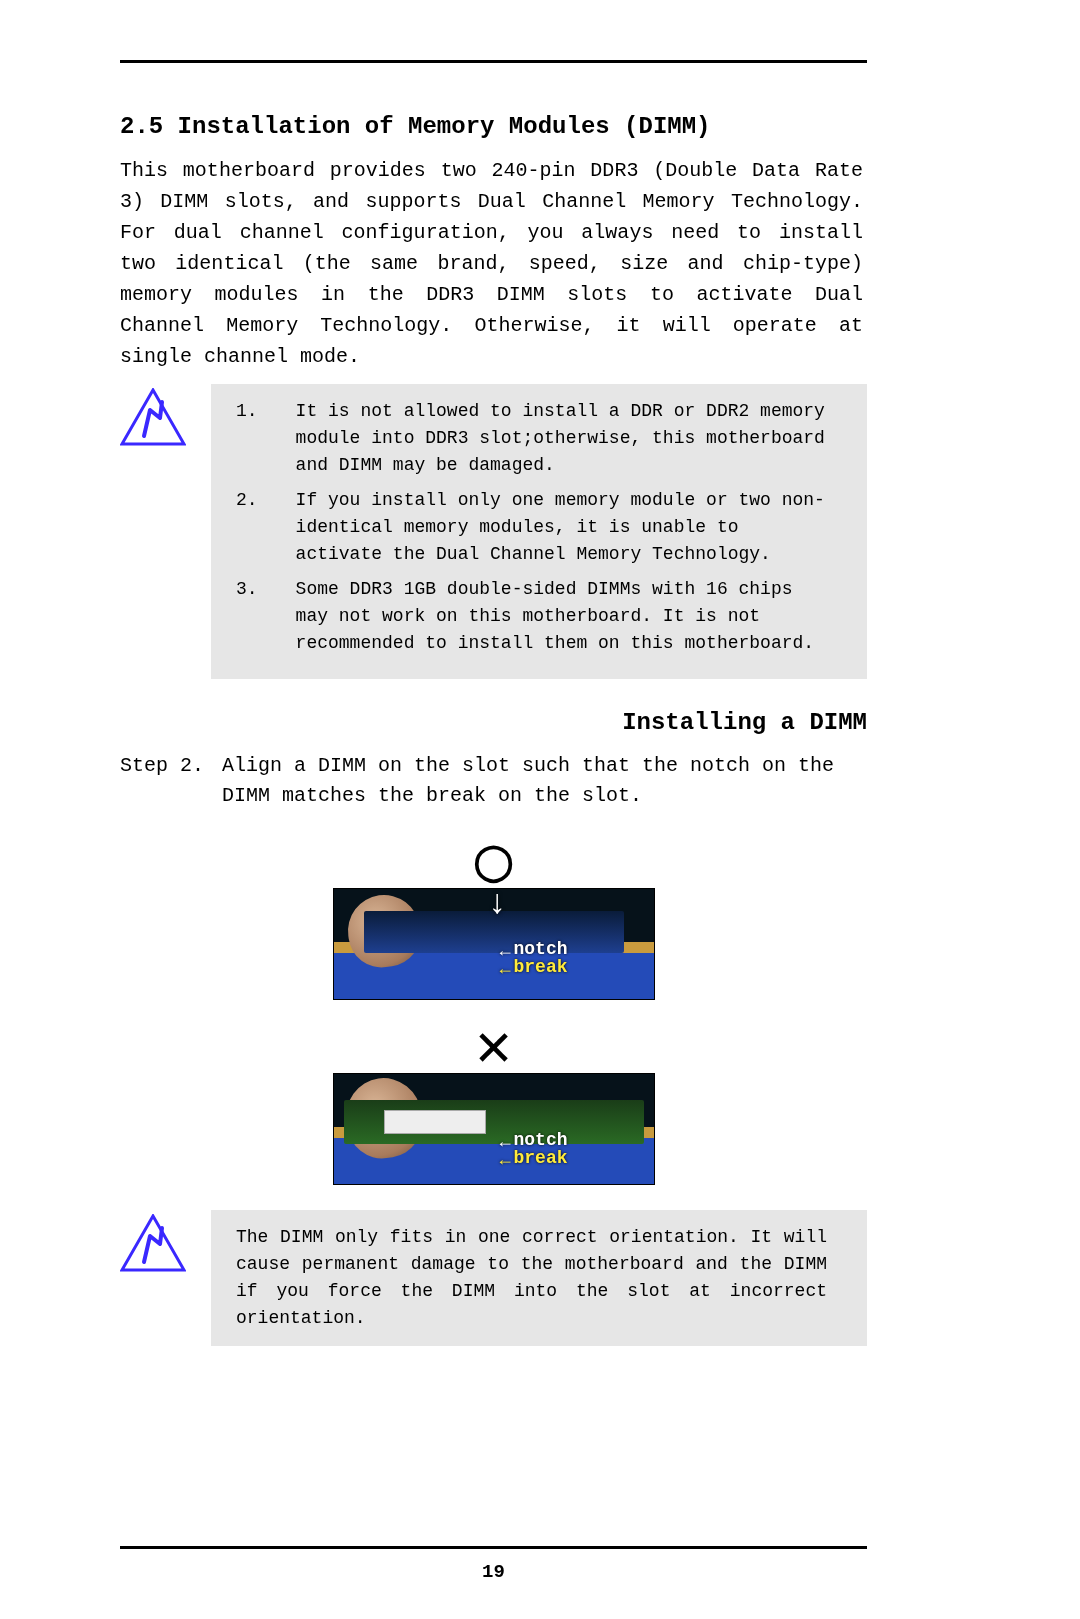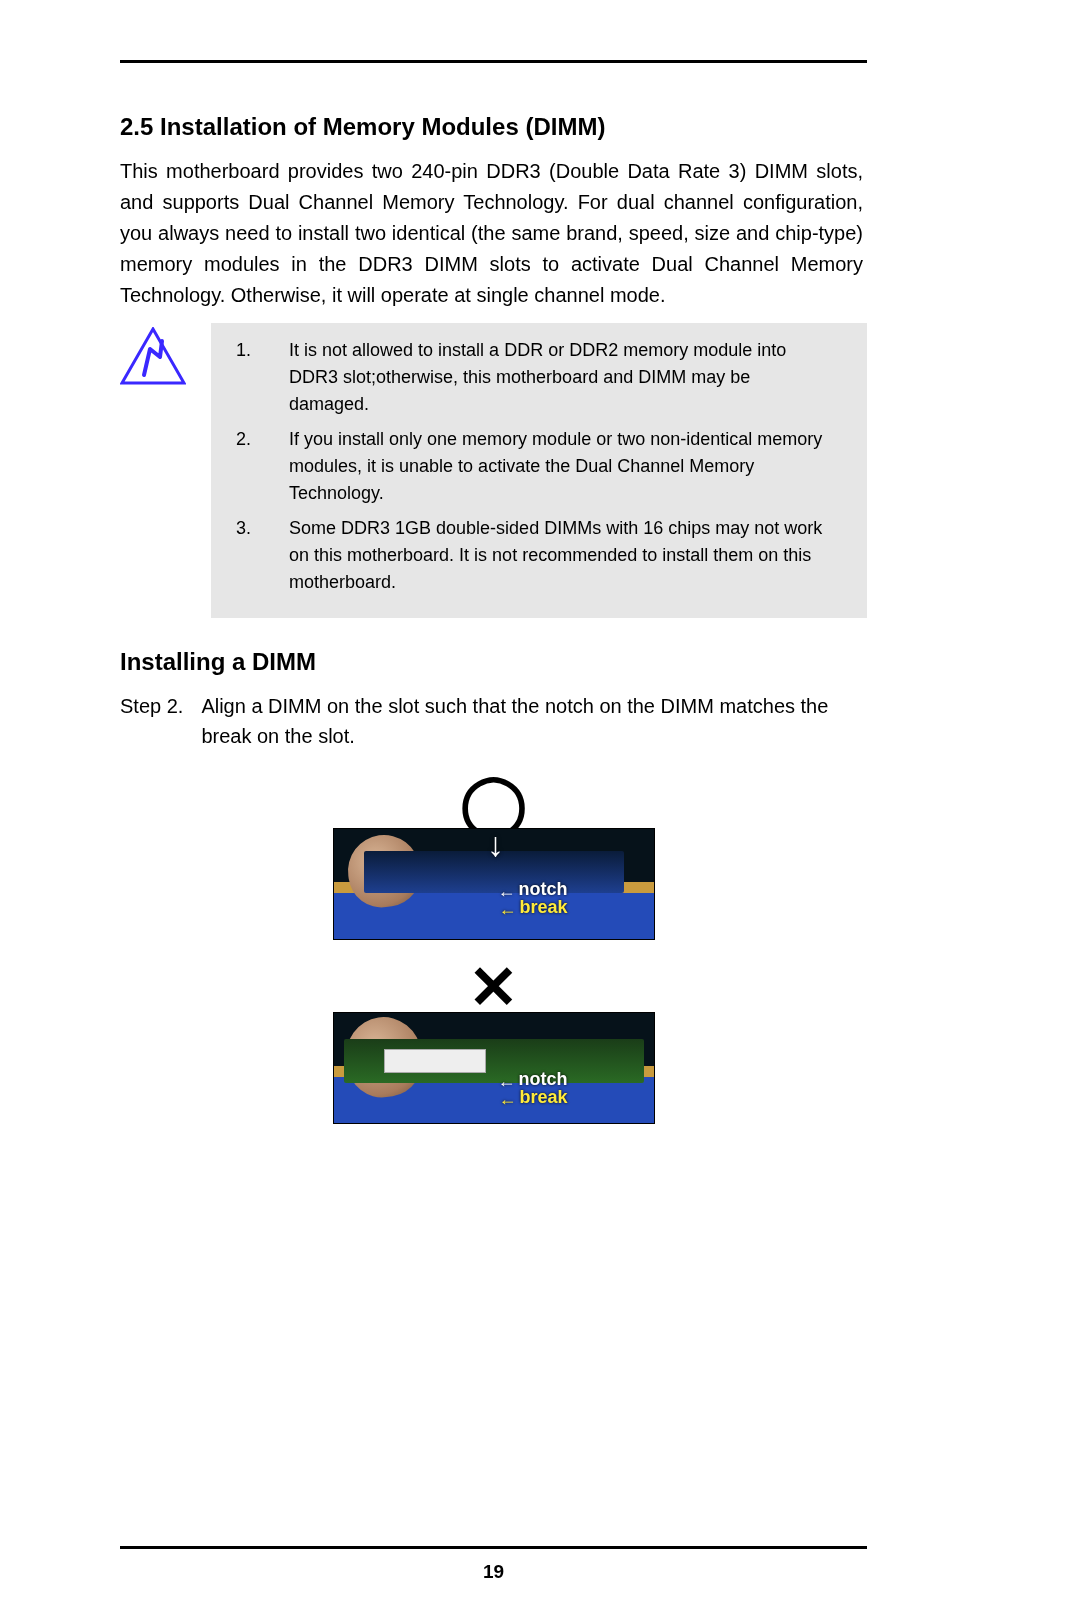--- a/index.html
+++ b/index.html
@@ -1,21 +1,21 @@
 <!DOCTYPE html>
 <html><head>
 <meta charset="utf-8">
 <style>
   html,body{margin:0;padding:0;background:#fff;}
   .page{
     width:987px;
     min-height:1619px;
     box-sizing:border-box;
     padding:60px 120px 52px 120px;
-    font-family:Liberation Sans, sans-serif;
+    font-family:Liberation Mono, monospace;
     color:#000;
     position:relative;
   }
   .top-rule, .bottom-rule{
     border-top:3px solid #000;
     margin:0 0 50px 0;
   }
   .bottom-rule{
     margin:40px 0 10px 0;
     position:absolute;
@@ -24,20 +24,21 @@
   }
   h1.section{
     font-size:24px;
     font-weight:bold;
     margin:0 0 15px 0;
   }
   h2.sub{
     font-size:24px;
     font-weight:bold;
     margin:30px 0 15px 0;
+    text-align:right;
   }
   p.intro{
     font-size:20px;
     line-height:1.55;
     margin:0 4px 12px 0;
     text-align:justify;
   }
   .notice{
     display:flex;
     align-items:flex-start;
@@ -236,18 +237,27 @@
     <div class="fig-photo">
       <div class="hand hand2"></div>
       <div class="dimm-green">
         <div class="sticker"></div>
       </div>
       <span class="fig-label notch2"><span class="arr">←</span><span>notch</span></span>
       <span class="fig-label break2"><span class="arr">←</span><span>break</span></span>
     </div>
   </div>
 
+  <div class="notice">
+    <div class="tri">
+      <svg class="tri-svg" width="66" height="58" viewBox="0 0 66 58">
+        <polygon points="33,2 64,56 2,56" fill="#fff" stroke="#3a28ff" stroke-width="3"></polygon>
+        <path d="M24 48 L30 22 L40 30 L42 14" fill="none" stroke="#3a28ff" stroke-width="4" stroke-linecap="round" stroke-linejoin="round"></path>
+      </svg>
+    </div>
+    <div class="box justify">The DIMM only fits in one correct orientation. It will cause permanent damage to the motherboard and the DIMM if you force the DIMM into the slot at incorrect orientation.</div>
+  </div>
 
 
   <div class="bottom-rule"></div>
   <div class="page-num">19</div>
 
 </div>
 
 </body></html>

